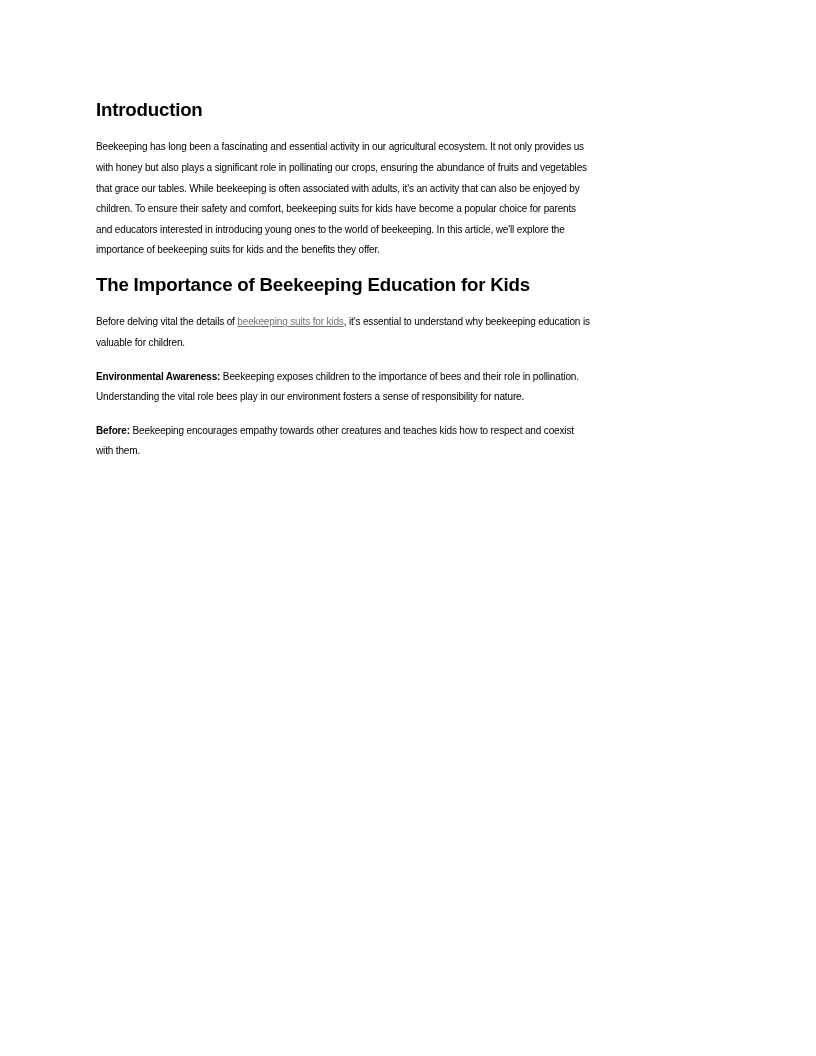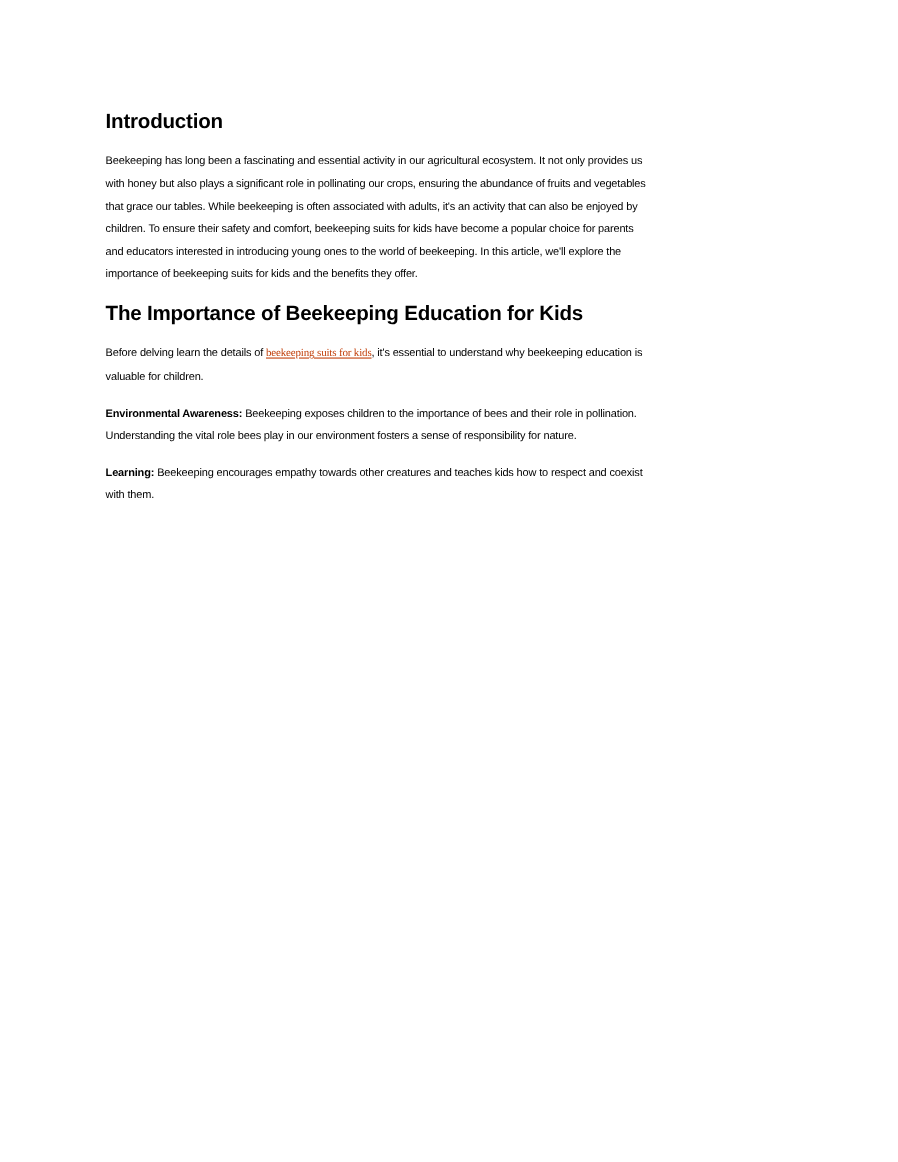--- a/index.html
+++ b/index.html
@@ -35,38 +35,37 @@
     font-size: 10px;
     line-height: 20.6px;
     letter-spacing: -0.15px;
     margin: 0 0 13px 0;
     color: #000000;
   }
   .bold-lead {
     font-weight: 700;
   }
   a.doc-link {
-    color: #c2410c;
+    color: #737373;
     text-decoration: underline;
     cursor: pointer;
-    font-family: Liberation Serif, serif;
   }
 </style>
 </head>
 <body>
 
 <div class="page">
 
   <h1 class="doc-heading">Introduction</h1>
 
   <p class="doc-para">Beekeeping has long been a fascinating and essential activity in our agricultural ecosystem. It not only provides us with honey but also plays a significant role in pollinating our crops, ensuring the abundance of fruits and vegetables that grace our tables. While beekeeping is often associated with adults, it's an activity that can also be enjoyed by children. To ensure their safety and comfort, beekeeping suits for kids have become a popular choice for parents and educators interested in introducing young ones to the world of beekeeping. In this article, we'll explore the importance of beekeeping suits for kids and the benefits they offer.</p>
 
   <h2 class="doc-heading h2">The Importance of Beekeeping Education for Kids</h2>
 
-  <p class="doc-para"><span>Before delving learn the details of </span><a class="doc-link">beekeeping suits for kids</a><span>, it's essential to understand why beekeeping education is valuable for children.</span></p>
+  <p class="doc-para"><span>Before delving vital the details of </span><a class="doc-link">beekeeping suits for kids</a><span>, it's essential to understand why beekeeping education is valuable for children.</span></p>
 
   <p class="doc-para"><span class="bold-lead">Environmental Awareness:</span><span> Beekeeping exposes children to the importance of bees and their role in pollination. Understanding the vital role bees play in our environment fosters a sense of responsibility for nature.</span></p>
 
 
 
-  <p class="doc-para"><span class="bold-lead">Learning:</span><span> Beekeeping encourages empathy towards other creatures and teaches kids how to respect and coexist with them.</span></p>
+  <p class="doc-para"><span class="bold-lead">Before:</span><span> Beekeeping encourages empathy towards other creatures and teaches kids how to respect and coexist with them.</span></p>
 
 </div>
 
 </body></html>

